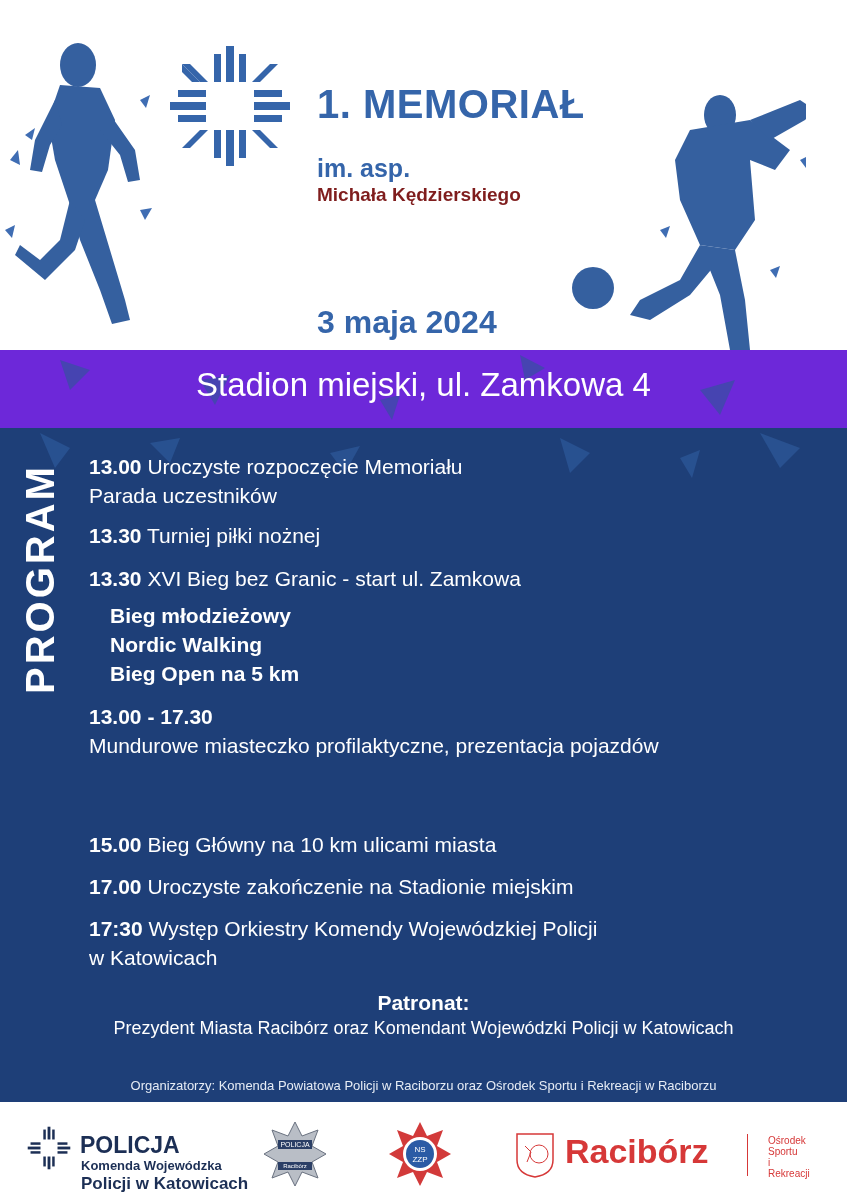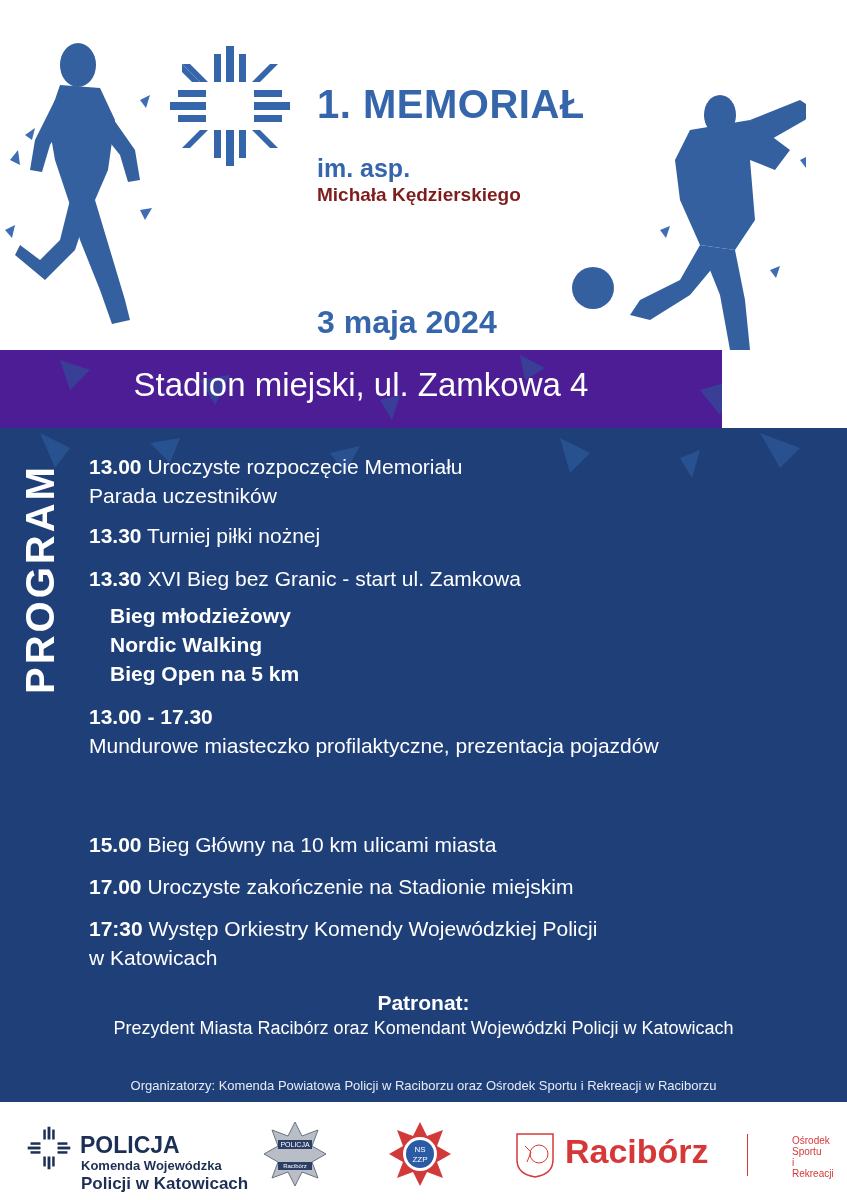--- a/index.html
+++ b/index.html
@@ -7,42 +7,42 @@
   body { font-family:"Liberation Sans", sans-serif; position:relative; }
   .header { position:absolute; left:0; top:0; width:806px; height:350px; background:#fff; overflow:hidden; }
   .star { position:absolute; left:168px; top:44px; width:124px; height:124px; }
   .title { position:absolute; left:317px; top:82px; font-size:40px; font-weight:bold; color:#3565aa; letter-spacing:0.5px; }
   .sub1 { position:absolute; left:317px; top:154px; font-size:25px; font-weight:bold; color:#3565aa; }
   .sub2 { position:absolute; left:317px; top:184px; font-size:19px; font-weight:bold; color:#7f1d1d;text-align:center; }
   .date { position:absolute; left:317px; top:294px; font-size:32px; font-weight:bold; color:#3565aa;margin-top:10px; }
   .runner, .kicker { position:absolute; }
   .runner { left:0; top:40px; width:170px; height:300px; }
   .kicker { left:560px; top:80px; width:287px; height:270px; }
-  .venue-band { position:absolute; left:0; top:350px; width:722px; height:78px; background:#4c1d95; overflow:hidden;padding-left:36px; }
+  .venue-band { position:absolute; left:0; top:350px; width:847px; height:78px; background:#6d28d9; overflow:hidden;padding-left:36px; }
   .venue { position:absolute; left:0; right:0; top:16px; text-align:center; color:#fff; font-size:33px; }
   .main { position:absolute; left:0; top:428px; width:847px; height:674px; background:#1e3f78; overflow:hidden; }
   .program-vert { position:absolute; left:18px; top:454px; width:44px; height:250px; }
   .program-vert span { position:absolute; left:50%; top:50%; transform:translate(-50%,-50%) rotate(-90deg); color:#fff; font-weight:bold; font-size:40px; letter-spacing:3px; white-space:nowrap; }
   .prog { position:absolute; left:89px; color:#fff; font-size:21px; line-height:29px; }
   .prog b { font-weight:bold; }
   .prog .indent { padding-left:21px; }
   .patron-title { position:absolute; left:0; right:0; top:991px; text-align:center; color:#fff; font-weight:bold; font-size:21px; }
   .patron-text { position:absolute; left:0; right:0; top:1018px; text-align:center; color:#fff; font-size:18px; }
   .organizers { position:absolute; left:0; right:0; top:1078px; text-align:center; color:#e6ecf5; font-size:13px; }
   .footer { position:absolute; left:0; top:1102px; width:708px; height:98px; background:#fff; }
   .pol-logo { position:absolute; left:27px; top:24px; width:44px; height:44px; }
   .pol-name { position:absolute; left:80px; top:30px; font-size:23px; font-weight:bold; color:#1c2f55; }
   .pol-sub1 { position:absolute; left:81px; top:56px; font-size:13px; font-weight:bold; color:#1c2f55; }
   .pol-sub2 { position:absolute; left:81px; top:72px; font-size:17px; font-weight:bold; color:#1c2f55; }
   .badge1 { position:absolute; left:264px; top:20px; width:62px; height:64px; }
   .badge2 { position:absolute; left:389px; top:20px; width:62px; height:64px; }
   .crest { position:absolute; left:515px; top:30px; width:40px; height:46px; }
   .rac-name { position:absolute; left:565px; top:30px; font-size:34px; font-weight:bold; color:#d63838; }
   .rac-div { position:absolute; left:747px; top:32px; width:1px; height:42px; background:#d63838; }
-  .osir { position:absolute; left:768px; top:33px; font-size:10px; line-height:11px; color:#d63838;margin-left:24px; }
+  .osir { position:absolute; left:768px; top:33px; font-size:10px; line-height:11px; color:#d63838; }
 </style>
 </head>
 <body>
 
 <div class="header">
   <svg class="runner" viewBox="0 0 170 300">
     <g fill="#35609f">
       <ellipse cx="78" cy="25" rx="18" ry="22"></ellipse>
       <path d="M60 45 L100 48 L115 80 L108 130 L95 160 L70 165 L55 120 L48 80 Z"></path>
       <path d="M100 60 L135 110 L140 140 L128 142 L120 115 L100 90 Z"></path>

